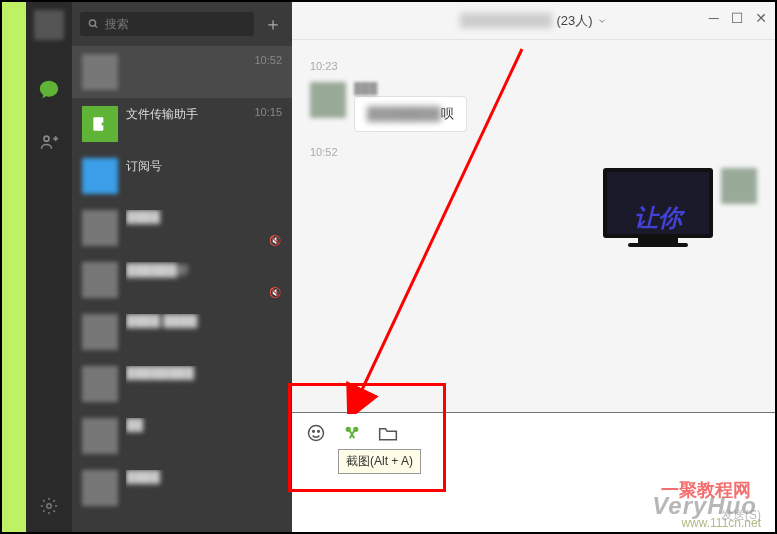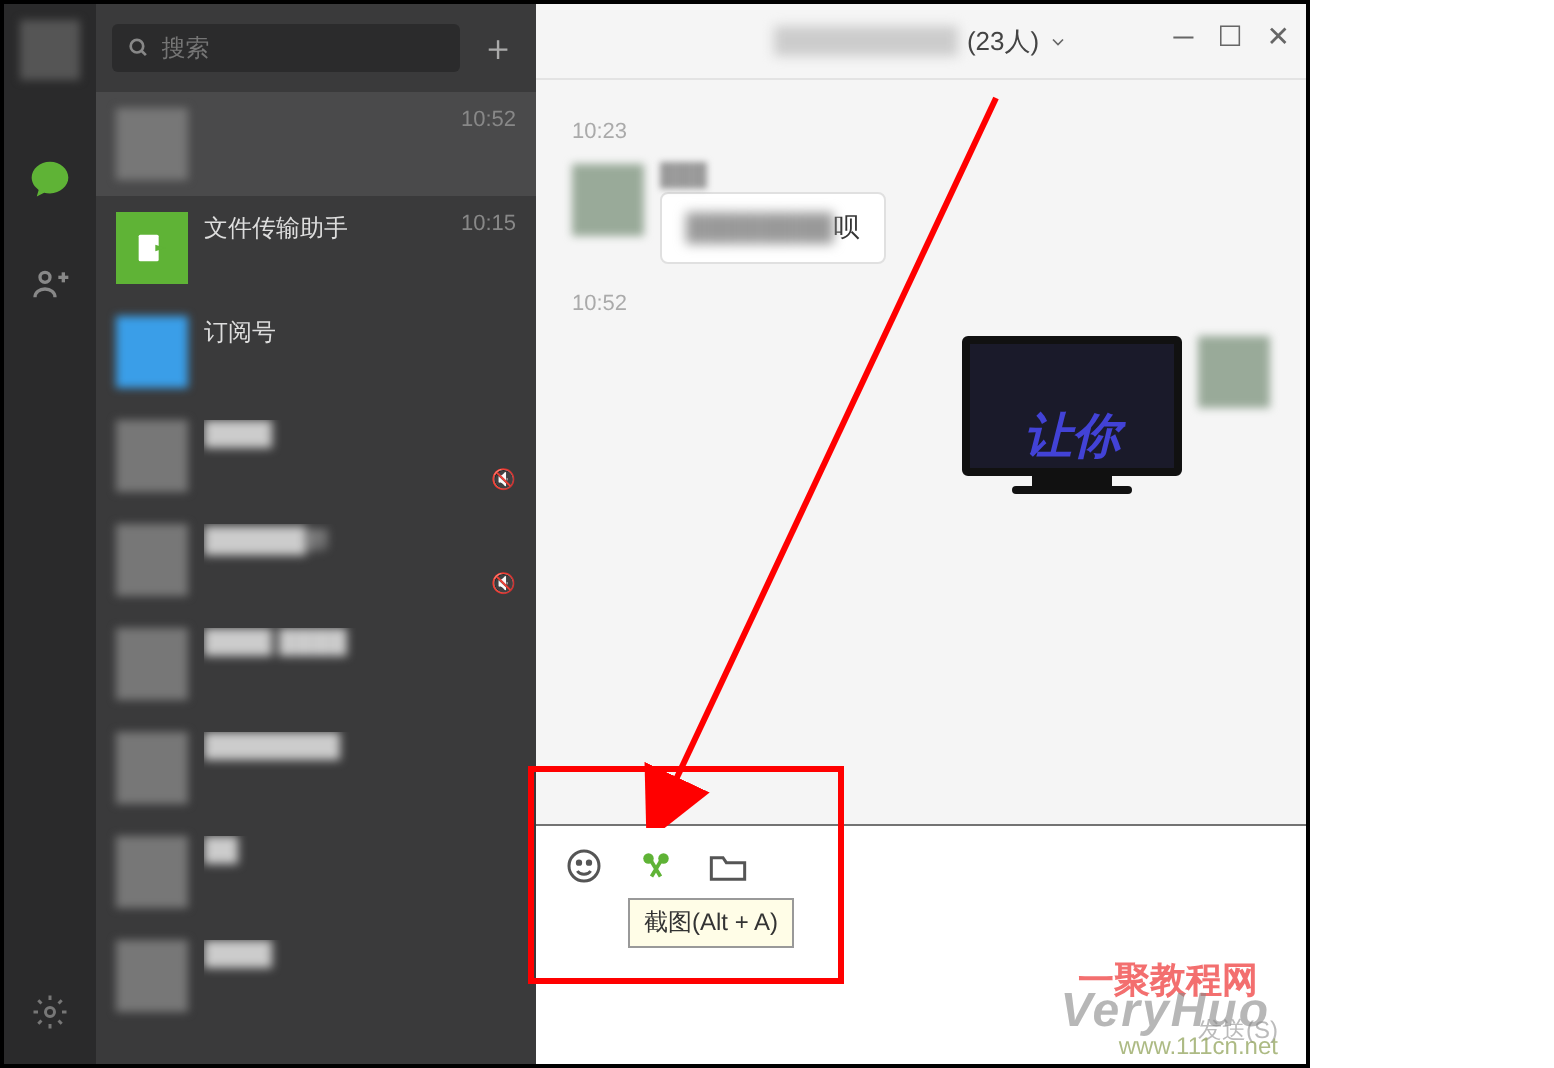--- a/index.html
+++ b/index.html
@@ -1,18 +1,18 @@
 <!DOCTYPE html>
 <html><head>
 <meta charset="utf-8">
 <style>
 * { margin: 0; padding: 0; box-sizing: border-box; font-family: "Microsoft YaHei", Arial, sans-serif; }
 body { background: #fff; overflow: hidden; }
 
-.app { width: 655px; height: 534px; border: 2px solid #000; position: relative; display: flex; background: #bef264; }
+.app { width: 777px; height: 534px; border: 2px solid #000; position: relative; display: flex; background: #bef264; padding-left: 24px; }
 
 
 .rail { width: 46px; background: #2a2a2b; display: flex; flex-direction: column; align-items: center; padding-top: 8px; }
 .avatar-me { width: 30px; height: 30px; background: #555; margin-bottom: 24px; filter: blur(2px); }
 .rail-icon { width: 24px; height: 24px; margin: 14px 0; display: flex; align-items: center; justify-content: center; }
 .rail-spacer { flex: 1; }
 
 
 .sidebar { width: 220px; background: #3a3a3b; display: flex; flex-direction: column; color: #ccc; }
 .search-row { display: flex; align-items: center; padding: 10px 8px; gap: 8px; }

